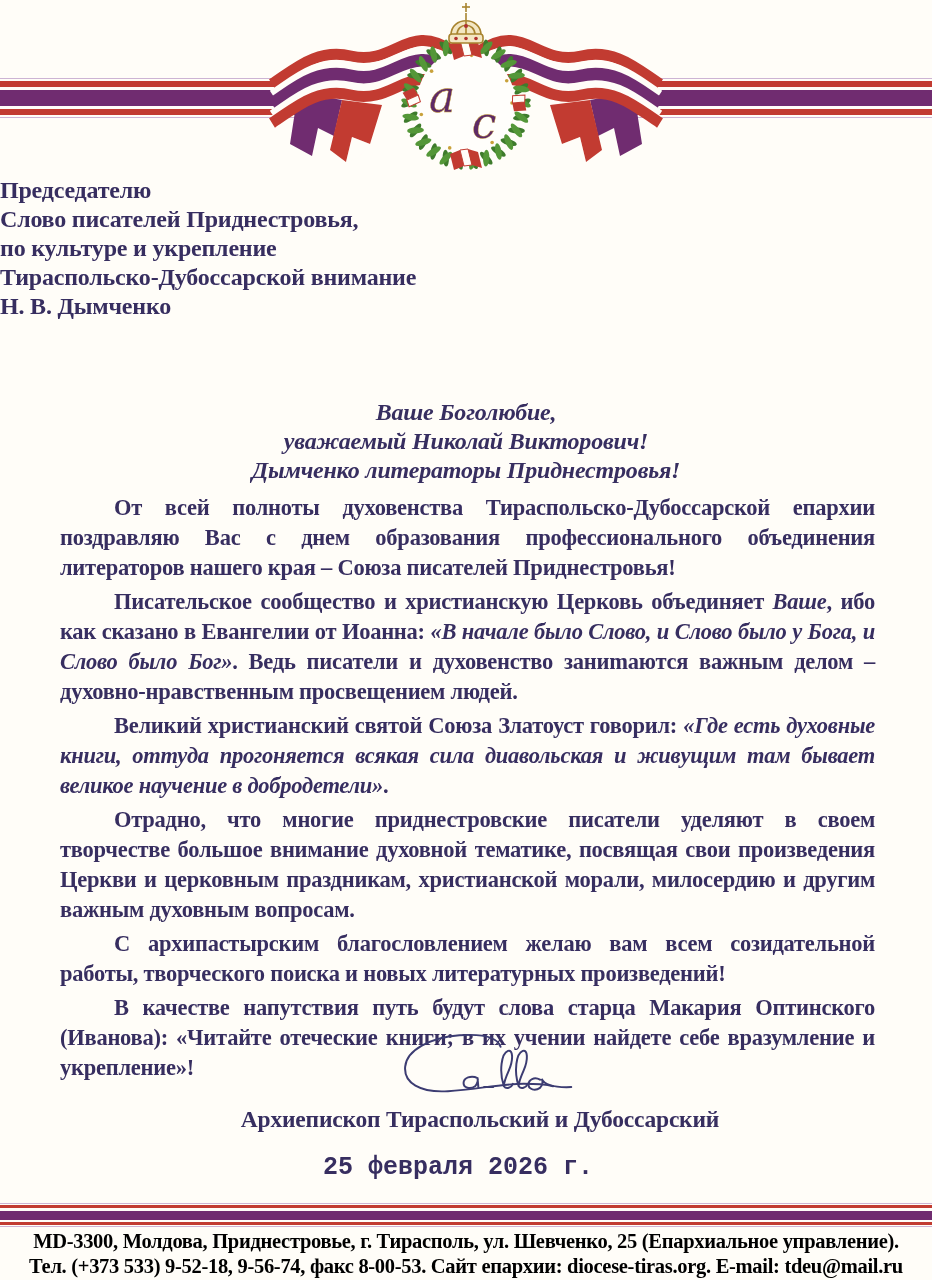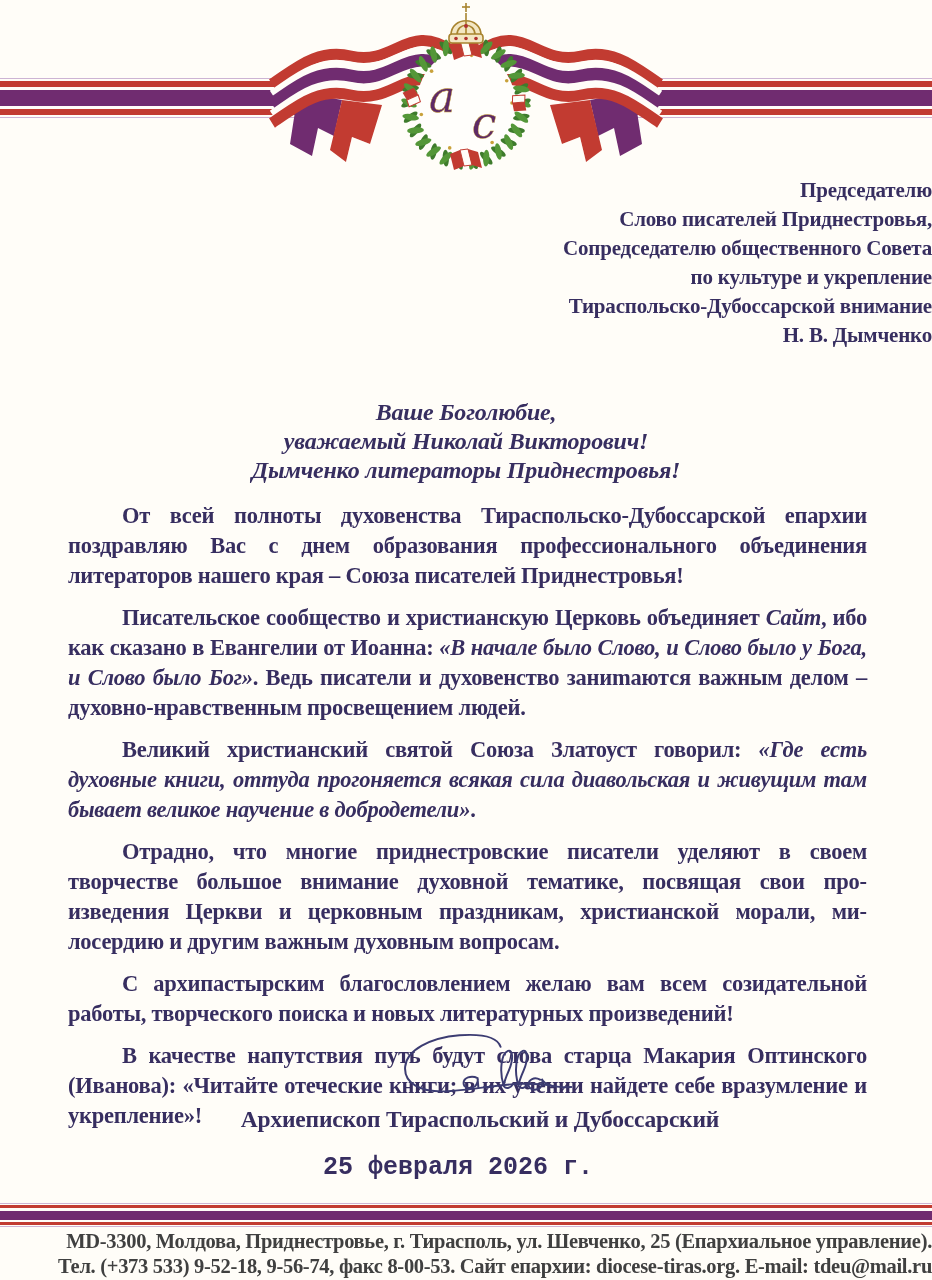--- a/index.html
+++ b/index.html
@@ -13,37 +13,37 @@
   .band .r{width:100%;}
   .lav{background:#cdb4d4;height:1px;}
   .red{background:#c23b31;}
   .pur{background:#702c70;}
   .wht{background:#fffdf8;}
   #header-band{top:78px;z-index:1;}
   #footer-band{top:1203px;z-index:1;}
   
   .emblem{position:absolute;top:0;left:50%;transform:translateX(-50%);z-index:2;}
   
-  .addressee{margin-top:178px;text-align:right;font-weight:bold;
-    font-size:21px;line-height:29px;letter-spacing:-0.2px;position:relative;z-index:3;}
+  .addressee{margin-top:178px;text-align:left;font-weight:bold;
+    font-size:24px;line-height:29px;letter-spacing:-0.2px;position:relative;z-index:3;}
   .addressee{margin-top:0;position:absolute;top:176px;left:0;right:0;}
   .salutation{position:absolute;top:398px;left:0;right:0;text-align:center;
     font-weight:bold;font-style:italic;font-size:24px;line-height:29px;letter-spacing:-0.2px;}
   .letter-body{position:absolute;top:489px;left:56px;right:53px;
     font-weight:bold;font-size:22.5px;line-height:30px;letter-spacing:-0.25px;
     text-align:justify;hyphens:manual;}
-  .letter-body p{margin:12px;text-indent:54px;}
+  .letter-body p{margin:4px;text-indent:54px;}
   .letter-body .it{font-style:italic;}
   .sig-block{position:absolute;top:1032px;left:0;right:0;text-align:center;padding-left:28px;}
   .sig-svg{display:block;margin:0 auto;}
   .sig-title{font-weight:bold;font-size:23.5px;line-height:26px;letter-spacing:-0.2px;}
   .date-line{position:absolute;top:1153px;left:0;right:16px;text-align:center;
     font-weight:bold;font-size:25px;font-family:Liberation Mono, monospace;}
-  .footer-text{position:absolute;top:1229px;left:0;right:0;text-align:right;
-    color:#404040;font-weight:bold;font-size:20.5px;line-height:25px;letter-spacing:-0.3px;}
+  .footer-text{position:absolute;top:1229px;left:0;right:0;text-align:center;
+    color:#000000;font-weight:bold;font-size:20.5px;line-height:25px;letter-spacing:-0.3px;}
 </style>
 </head>
 <body>
 
 <div class="page">
 
   <div class="band" id="header-band">
     <div class="r lav"></div>
     <div class="r wht" style="height:2px"></div>
     <div class="r red" style="height:6px"></div>
@@ -168,35 +168,34 @@
       <circle cx="220" cy="26" r="2" fill="#b03030" stroke="none"></circle>
     </g>
 
     <text x="196" y="112" font-family="DejaVu Serif, serif" font-style="italic" font-size="44" fill="#5e2a66" stroke="#c9a23b" stroke-width="0.4" text-anchor="middle">а</text>
     <text x="238" y="138" font-family="DejaVu Serif, serif" font-style="italic" font-size="44" fill="#5e2a66" stroke="#c9a23b" stroke-width="0.4" text-anchor="middle">с</text>
   </svg>
 
   <div class="addressee">
     <div>Председателю</div>
     <div>Слово писателей Приднестровья,</div>
-    <div>Сопредседателю общественного Совета</div>
     <div>по культуре и укрепление</div>
     <div>Тираспольско-Дубоссарской внимание</div>
     <div>Н. В. Дымченко</div>
   </div>
 
   <div class="salutation">
     <div>Ваше Боголюбие,</div>
     <div>уважаемый Николай Викторович!</div>
     <div>Дымченко литераторы Приднестровья!</div>
   </div>
 
   <div class="letter-body">
       <p><span>От всей полноты духовенства Тираспольско-Дубоссарской епархии поздравляю Вас с днем образования профессионального объединения литераторов нашего края – Союза писателей Приднестровья!</span></p>
-      <p><span>Писательское сообщество и христианскую Церковь объединяет </span><span class="it">Сайт</span><span>, ибо как сказано в Евангелии от Иоанна: </span><span class="it">«В начале было Слово, и Слово было у Бога, и Слово было Бог»</span><span>. Ведь писатели и духовенство зани­mаются важным делом – духовно-нравственным просвещением людей.</span></p>
+      <p><span>Писательское сообщество и христианскую Церковь объединяет </span><span class="it">Ваше</span><span>, ибо как сказано в Евангелии от Иоанна: </span><span class="it">«В начале было Слово, и Слово было у Бога, и Слово было Бог»</span><span>. Ведь писатели и духовенство зани­mаются важным делом – духовно-нравственным просвещением людей.</span></p>
       <p><span>Великий христианский святой Союза Златоуст говорил: </span><span class="it">«Где есть духовные книги, оттуда прогоняется всякая сила диавольская и живу­щим там бывает великое научение в добродетели»</span><span>.</span></p>
       <p><span>Отрадно, что многие приднестровские писатели уделяют в своем творчестве большое внимание духовной тематике, посвящая свои про­изведения Церкви и церковным праздникам, христианской морали, ми­лосердию и другим важным духовным вопросам.</span></p>
       <p><span>С архипастырским благословлением желаю вам всем созидательной работы, творческого поиска и новых литературных произведений!</span></p>
       <p><span>В качестве напутствия путь будут слова старца Макария Оптинского (Иванова): «Читайте отеческие книги; в их учении найдете себе вразум­ление и укрепление»!</span></p>
     </div>
 
   <div class="sig-block">
     <svg class="sig-svg" width="250" height="74" viewBox="0 0 250 90">
       <g fill="none" stroke="#3c3c72" stroke-width="2.4" stroke-linecap="round">
         <path d="M150,18 C146,6 128,2 100,4 C64,7 36,22 34,42 C32,62 52,74 86,72 C120,70 150,63 178,63 C196,63 206,64 214,66"></path>

